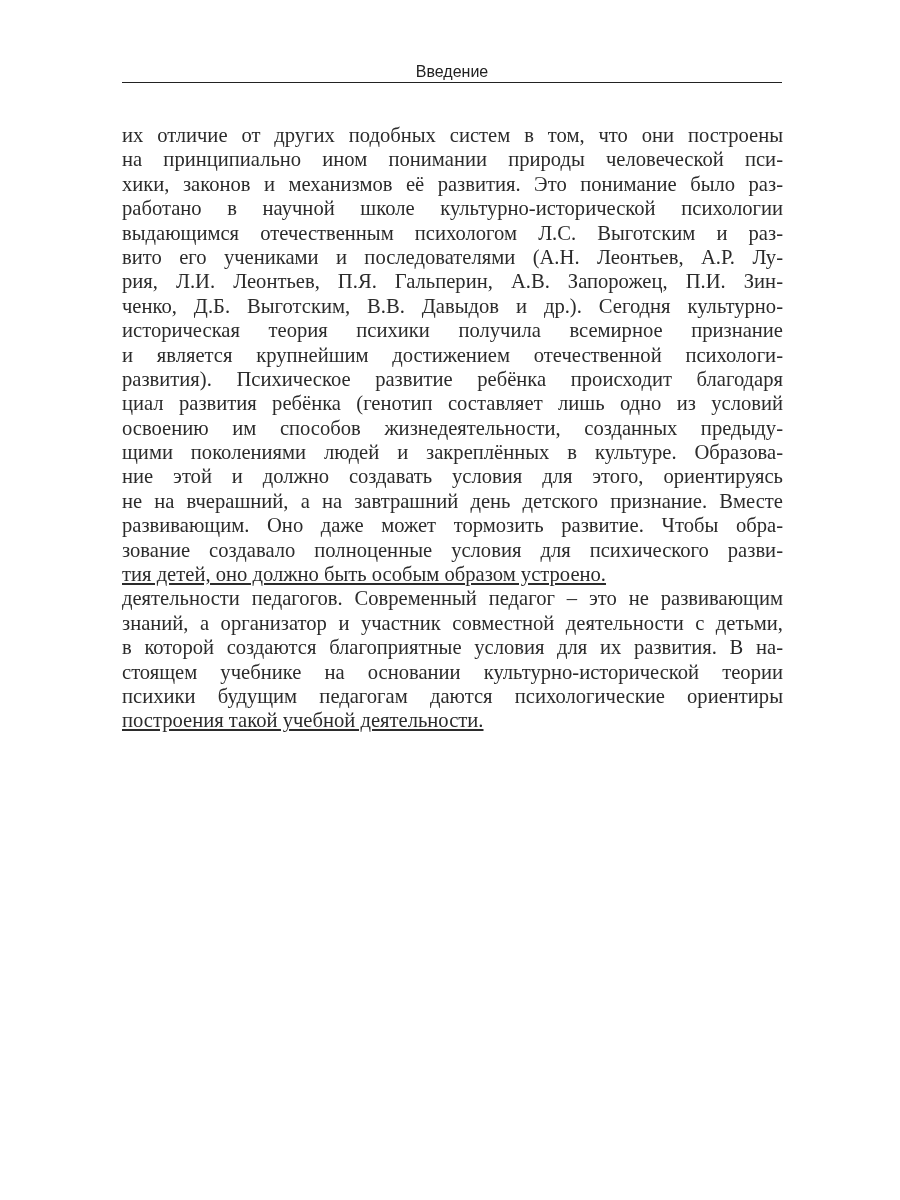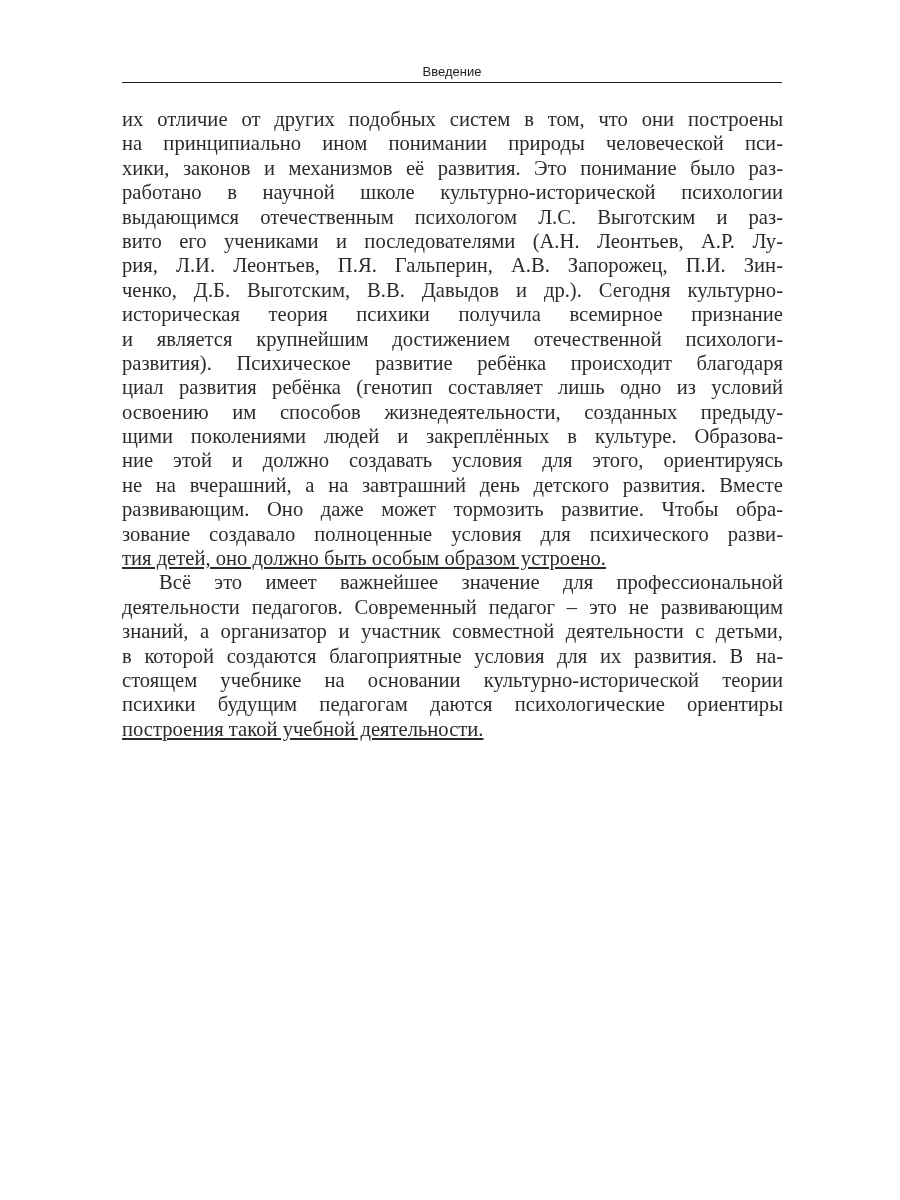--- a/index.html
+++ b/index.html
@@ -16,28 +16,28 @@
     }
     .running-head {
       position: absolute;
       left: 122px;
       top: 64px;
       width: 660px;
       height: 18px;
       border-bottom: 1.3px solid #222;
       text-align: center;
       font-family: "Liberation Sans", sans-serif;
-      font-size: 13px;
+      font-size: 16px;
       line-height: 16px;
       color: #222;
     }
     .body-text {
       position: absolute;
       left: 122px;
-      top: 107px;
+      top: 123px;
       width: 661px;
       font-family: "Liberation Serif", serif;
       font-size: 20.6px;
       line-height: 24.4px;
       color: #2b2b2b;
     }
     .line {
       display: block;
       white-space: nowrap;
       text-align: justify;
@@ -69,27 +69,26 @@
     <span class="line">вито его учениками и последователями (А.Н. Леонтьев, А.Р. Лу-</span>
     <span class="line">рия, Л.И. Леонтьев, П.Я. Гальперин, А.В. Запорожец, П.И. Зин-</span>
     <span class="line">ченко, Д.Б. Выготским, В.В. Давыдов и др.). Сегодня культурно-</span>
     <span class="line">историческая теория психики получила всемирное признание</span>
     <span class="line">и является крупнейшим достижением отечественной психологи-</span>
     <span class="line">развития). Психическое развитие ребёнка происходит благодаря</span>
     <span class="line">циал развития ребёнка (генотип составляет лишь одно из условий</span>
     <span class="line">освоению им способов жизнедеятельности, созданных предыду-</span>
     <span class="line">щими поколениями людей и закреплённых в культуре. Образова-</span>
     <span class="line">ние этой и должно создавать условия для этого, ориентируясь</span>
-    <span class="line">не на вчерашний, а на завтрашний день детского развития. Вместе</span>
+    <span class="line">не на вчерашний, а на завтрашний день детского признание. Вместе</span>
     <span class="line">развивающим. Оно даже может тормозить развитие. Чтобы обра-</span>
     <span class="line">зование создавало полноценные условия для психического разви-</span>
     <span class="line last">тия детей, оно должно быть особым образом устроено.</span>
   </div>
   <div>
-    <span class="line indent">Всё это имеет важнейшее значение для профессиональной</span>
     <span class="line">деятельности педагогов. Современный педагог – это не развивающим</span>
     <span class="line">знаний, а организатор и участник совместной деятельности с детьми,</span>
     <span class="line">в которой создаются благоприятные условия для их развития. В на-</span>
     <span class="line">стоящем учебнике на основании культурно-исторической теории</span>
     <span class="line">психики будущим педагогам даются психологические ориентиры</span>
     <span class="line last">построения такой учебной деятельности.</span>
   </div>
 </div>
 
 </body></html>

